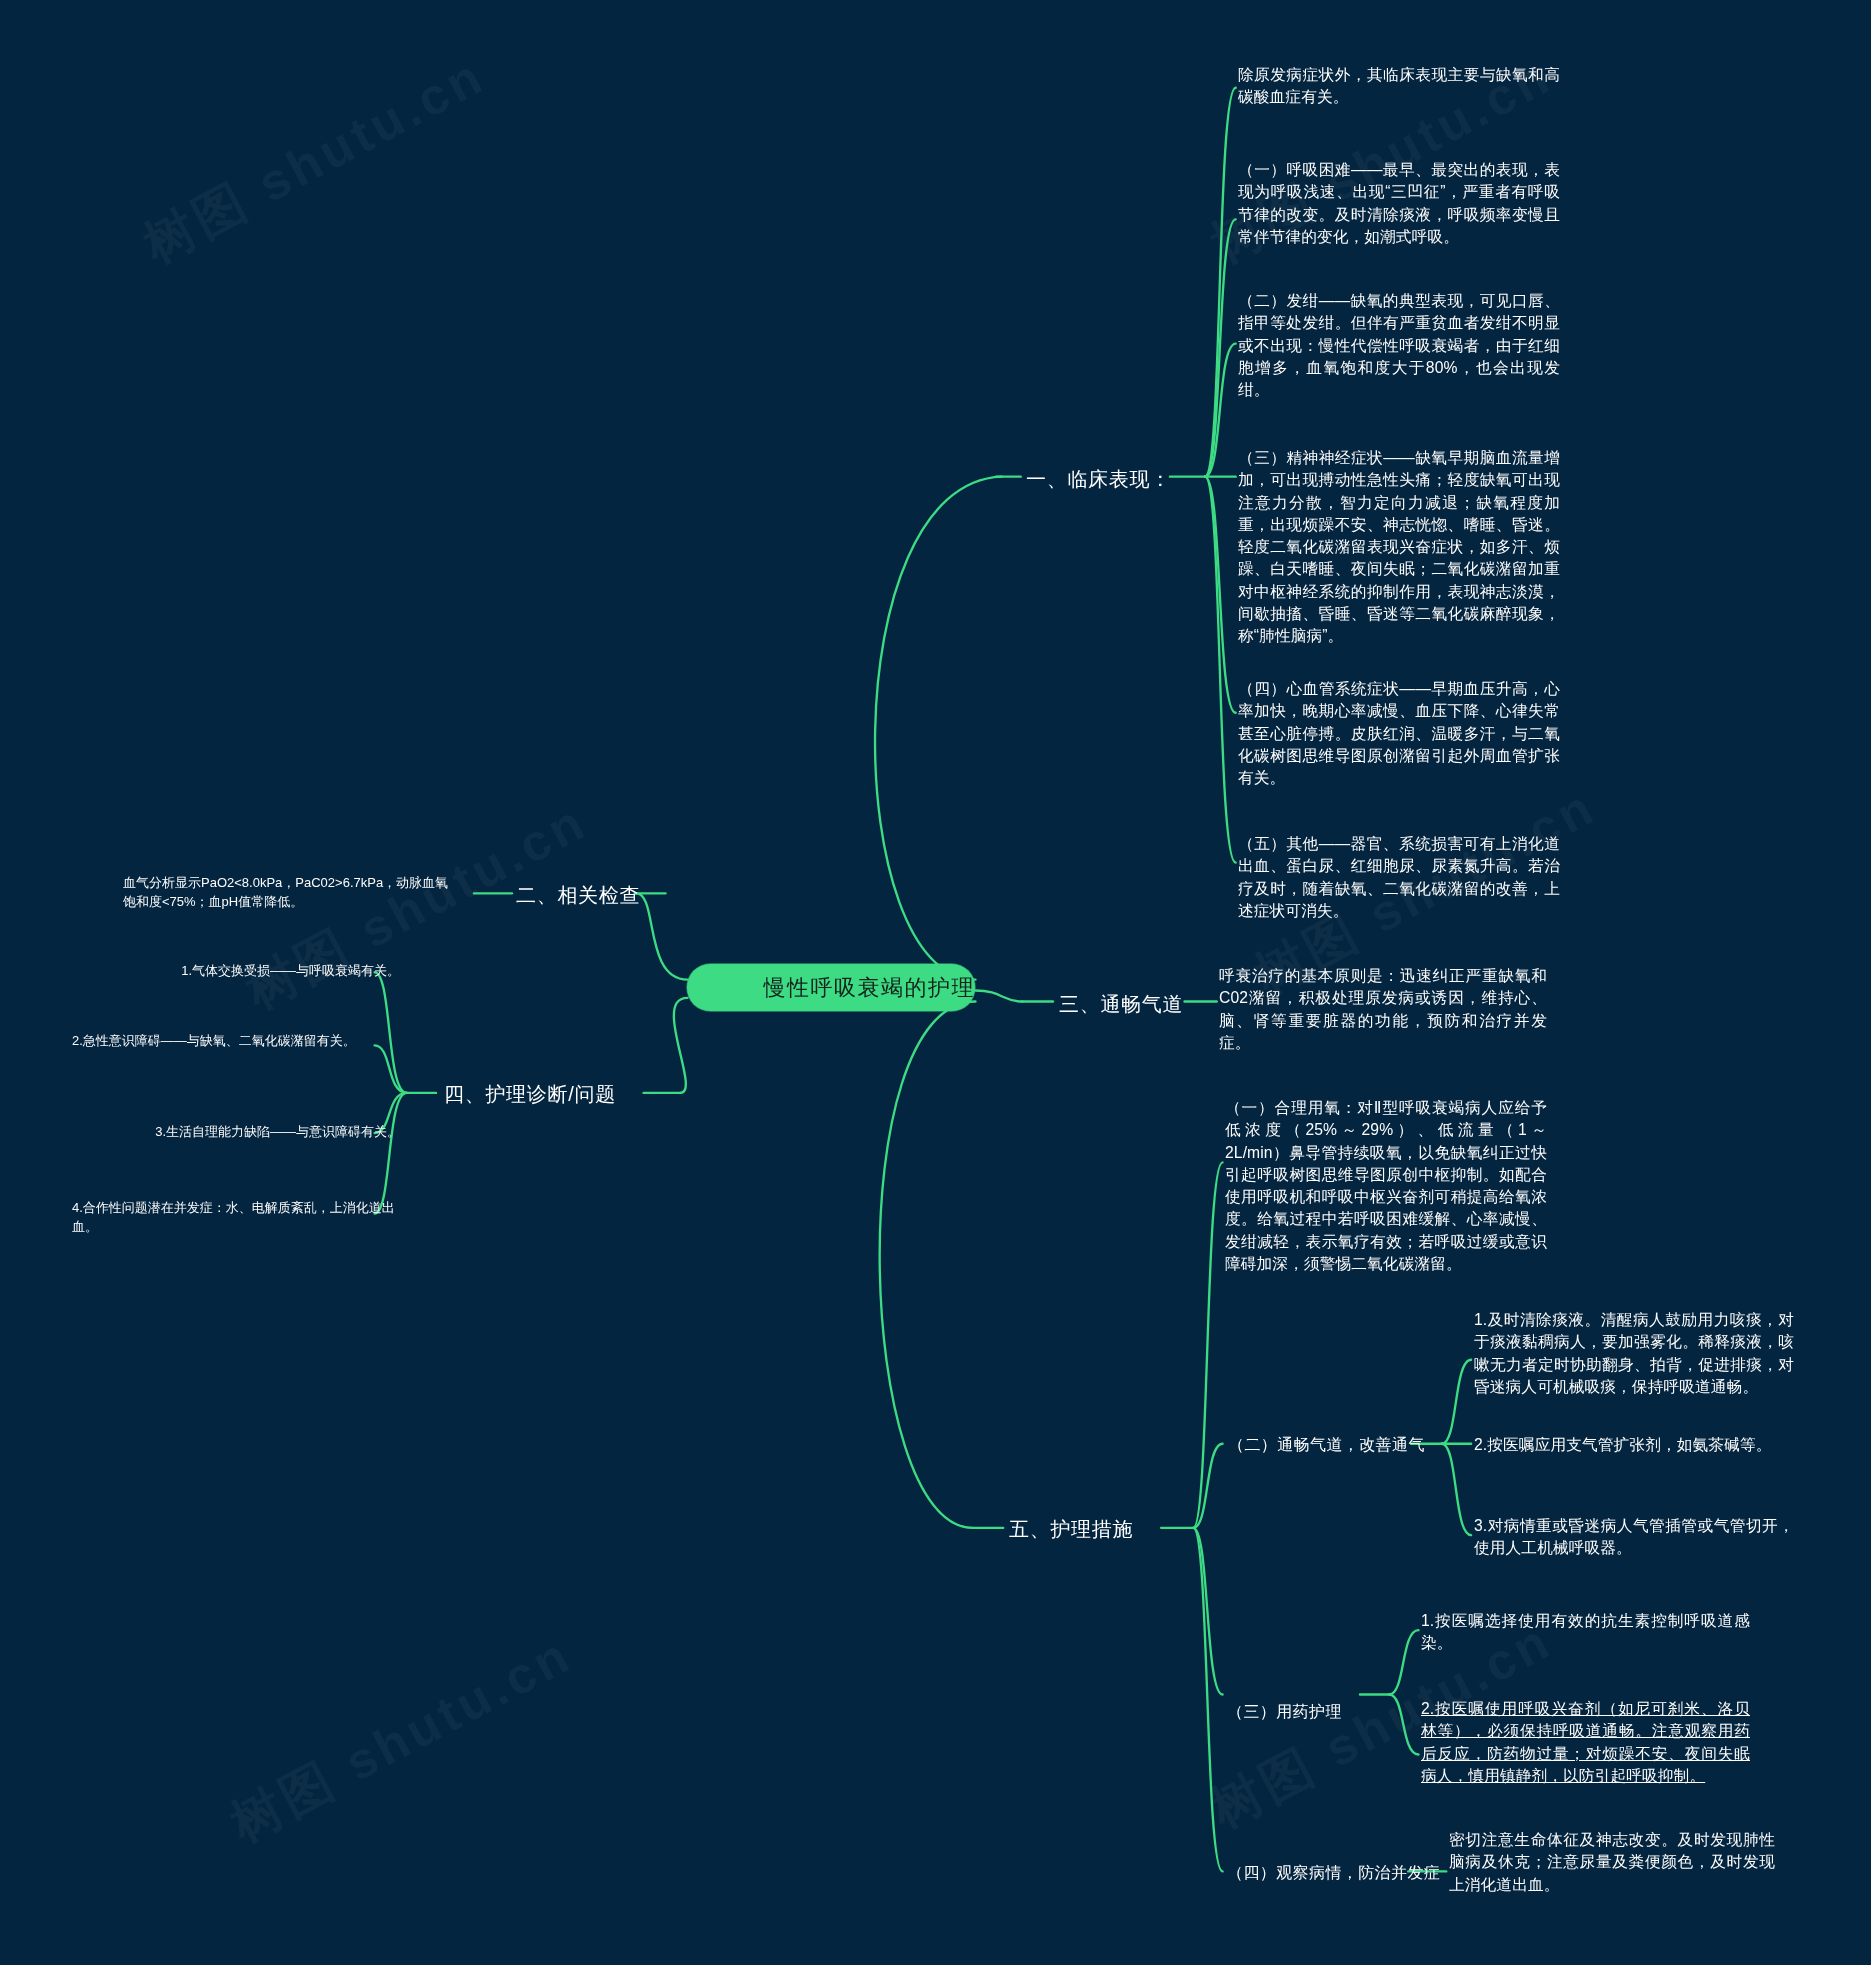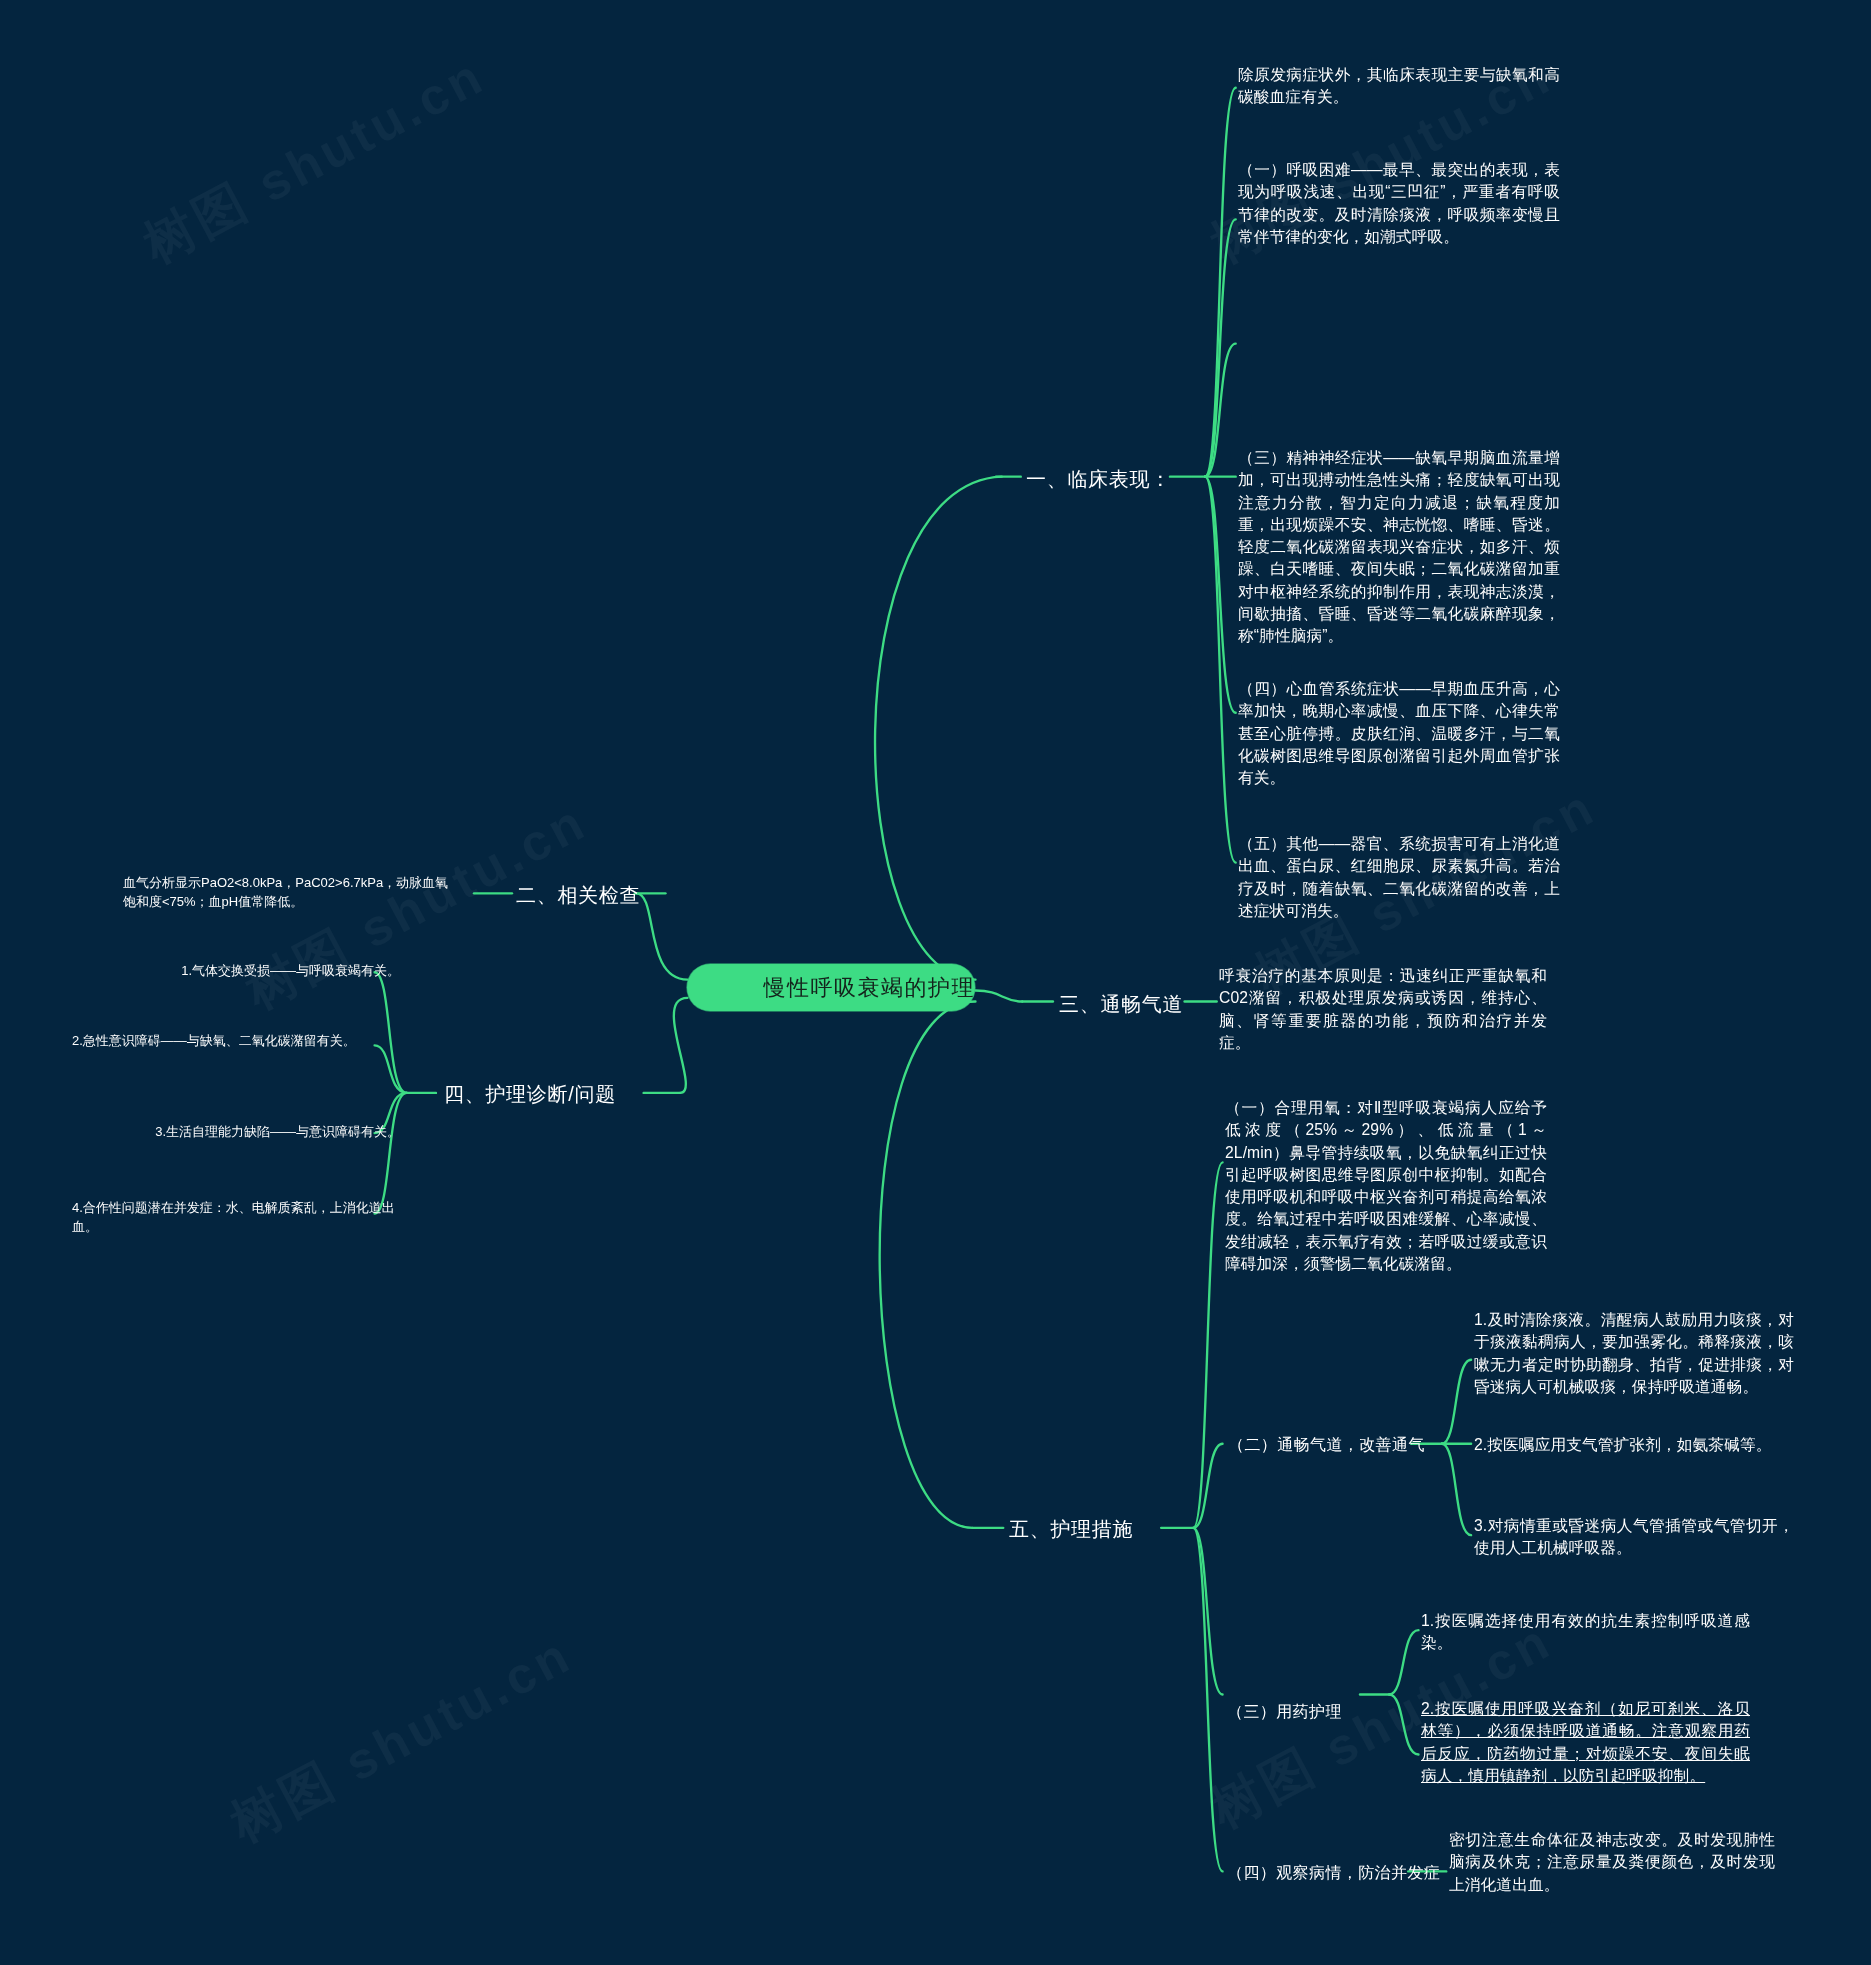--- a/index.html
+++ b/index.html
@@ -161,20 +161,21 @@
   <div id="root-node">
     <span>慢性呼吸衰竭的护理</span>
   </div>
 
   <div class="node branch-label" style="left:1026px; top:466px;">一、临床表现：</div>
 
   <div class="node leaf-text" style="left:1238px; top:64px; width:322px;">除原发病症状外，其临床表现主要与缺氧和高碳酸血症有关。</div>
 
   <div class="node leaf-text" style="left:1238px; top:159px; width:322px;">（一）呼吸困难——最早、最突出的表现，表现为呼吸浅速、出现“三凹征”，严重者有呼吸节律的改变。及时清除痰液，呼吸频率变慢且常伴节律的变化，如潮式呼吸。</div>
 
+  <div class="node leaf-text" style="left:1238px; top:290px; width:322px;">（二）发绀——缺氧的典型表现，可见口唇、指甲等处发绀。但伴有严重贫血者发绀不明显或不出现：慢性代偿性呼吸衰竭者，由于红细胞增多，血氧饱和度大于80%，也会出现发绀。</div>
 
   <div class="node leaf-text" style="left:1238px; top:447px; width:322px;">（三）精神神经症状——缺氧早期脑血流量增加，可出现搏动性急性头痛；轻度缺氧可出现注意力分散，智力定向力减退；缺氧程度加重，出现烦躁不安、神志恍惚、嗜睡、昏迷。轻度二氧化碳潴留表现兴奋症状，如多汗、烦躁、白天嗜睡、夜间失眠；二氧化碳潴留加重对中枢神经系统的抑制作用，表现神志淡漠，间歇抽搐、昏睡、昏迷等二氧化碳麻醉现象，称“肺性脑病”。</div>
 
   <div class="node leaf-text" style="left:1238px; top:678px; width:322px;">（四）心血管系统症状——早期血压升高，心率加快，晚期心率减慢、血压下降、心律失常甚至心脏停搏。皮肤红润、温暖多汗，与二氧化碳树图思维导图原创潴留引起外周血管扩张有关。</div>
 
   <div class="node leaf-text" style="left:1238px; top:833px; width:322px;">（五）其他——器官、系统损害可有上消化道出血、蛋白尿、红细胞尿、尿素氮升高。若治疗及时，随着缺氧、二氧化碳潴留的改善，上述症状可消失。</div>
 
   <div class="node branch-label" style="left:516px; top:882px;">二、相关检查</div>
 
   <div class="node left-text" style="left:123px; top:874px; width:336px; text-align:left;">血气分析显示PaO2&lt;8.0kPa，PaC02&gt;6.7kPa，动脉血氧饱和度&lt;75%；血pH值常降低。</div>

